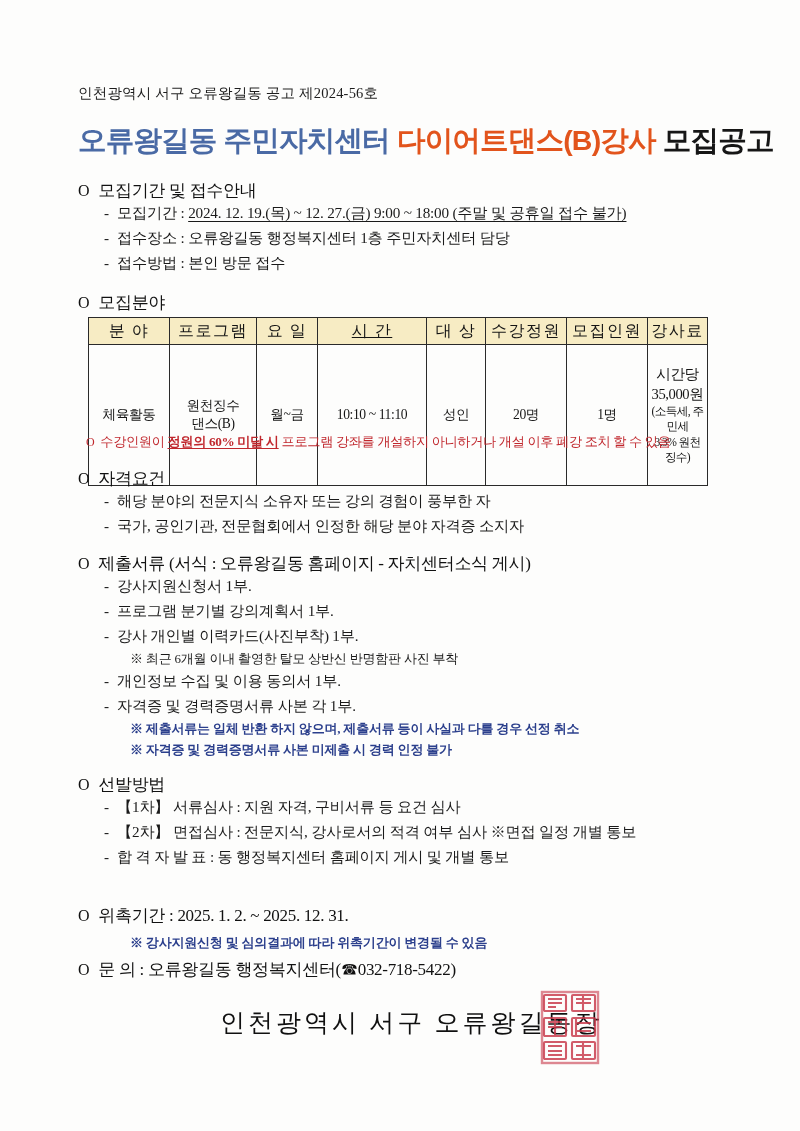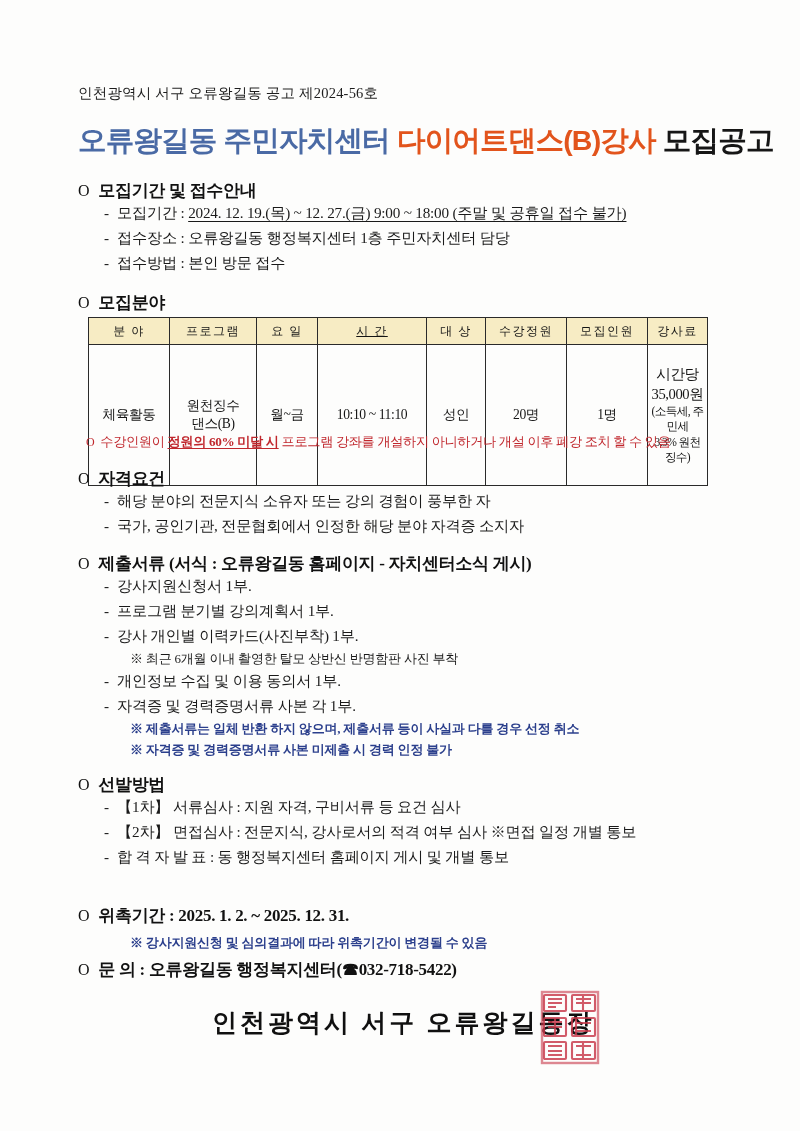--- a/index.html
+++ b/index.html
@@ -64,21 +64,21 @@
     color: #111;
     white-space: nowrap;
     line-height: 1.25;
   }
   .sec-head .circ {
     display: inline-block;
     margin-right: 9px;
     font-weight: normal;
     font-size: 16px;
   }
-  .sec-head .head-rest { font-weight: bold; }
+  .sec-head .head-rest { font-weight: normal; }
 
   .dash-line {
     font-size: 15.2px;
     letter-spacing: -0.2px;
     color: #1a1a1a;
     margin-left: 26px;
     line-height: 1.62;
     white-space: nowrap;
   }
   .dash-line .dash {
@@ -111,21 +111,21 @@
     border: 1.4px solid #2a2a2a;
     text-align: center;
     vertical-align: middle;
     letter-spacing: -0.4px;
     color: #141414;
   }
   .rec-table th {
     background: #f7ecc4;
     height: 26px;
     font-weight: normal;
-    font-size: 12px;
+    font-size: 16px;
     letter-spacing: 1.5px;
     padding: 0 2px;
   }
   .rec-table td {
     height: 82px;
     padding: 20px 3px;
     line-height: 1.32;
   }
   .cell-two-line { line-height: 1.45; }
   .fee-main { font-size: 14.6px; line-height: 1.35; }
@@ -144,24 +144,24 @@
   .red-warn .circ { margin-right: 6px; font-size: 12px; }
   .red-warn .emph {
     font-weight: bold;
     text-decoration: underline;
     text-underline-offset: 2px;
   }
 
   
   .footer-name {
     position: absolute;
-    left: 212px;
+    left: 220px;
     top: 1006px;
     font-size: 25px;
-    font-weight: bold;
+    font-weight: normal;
     letter-spacing: 3px;
     color: #101010;
     white-space: nowrap;
   }
 
   .seal {
     position: absolute;
     left: 539px;
     top: 988px;
     width: 62px;

